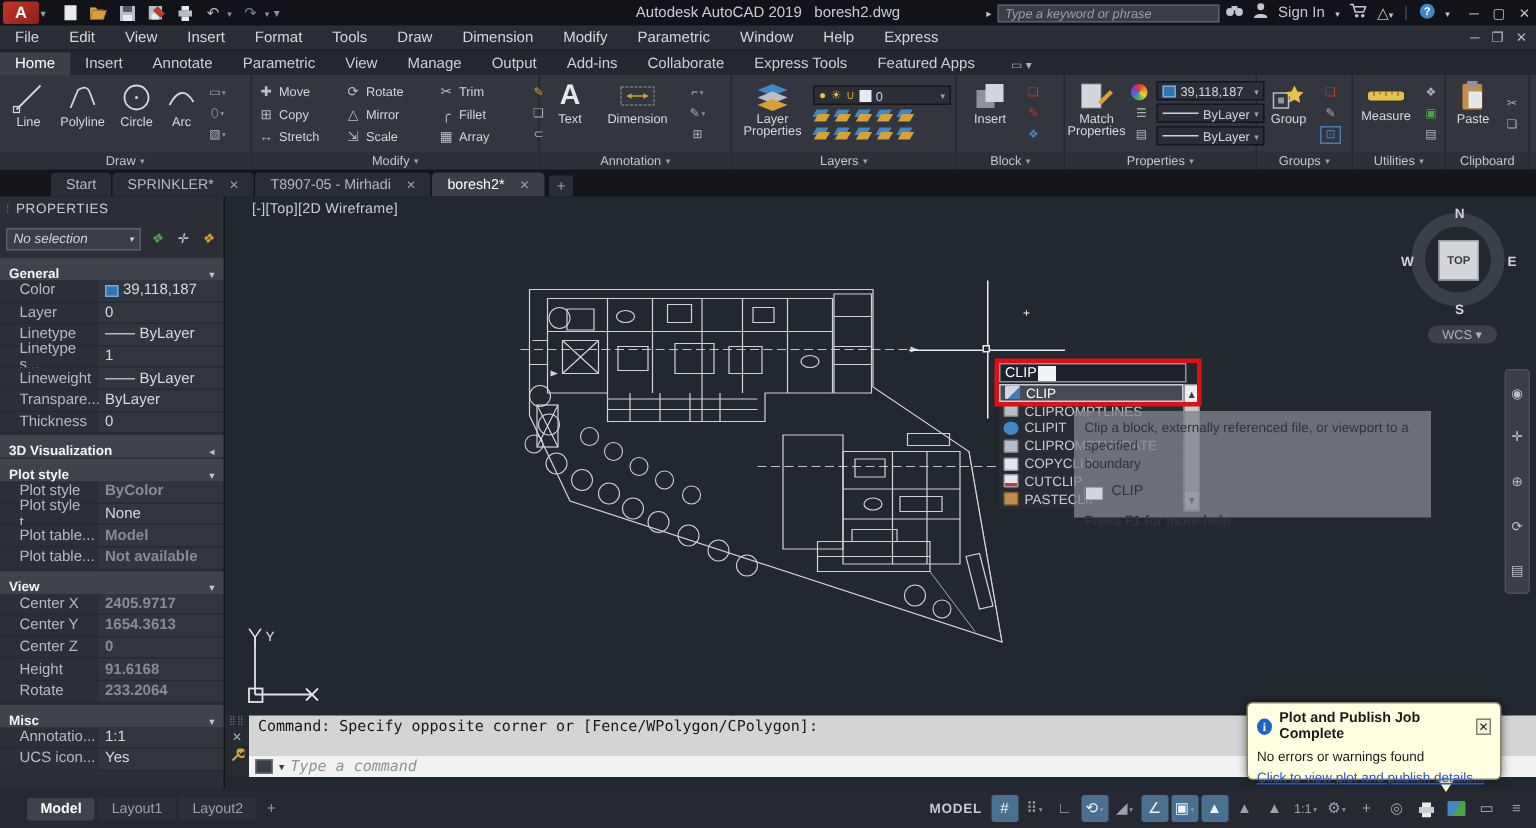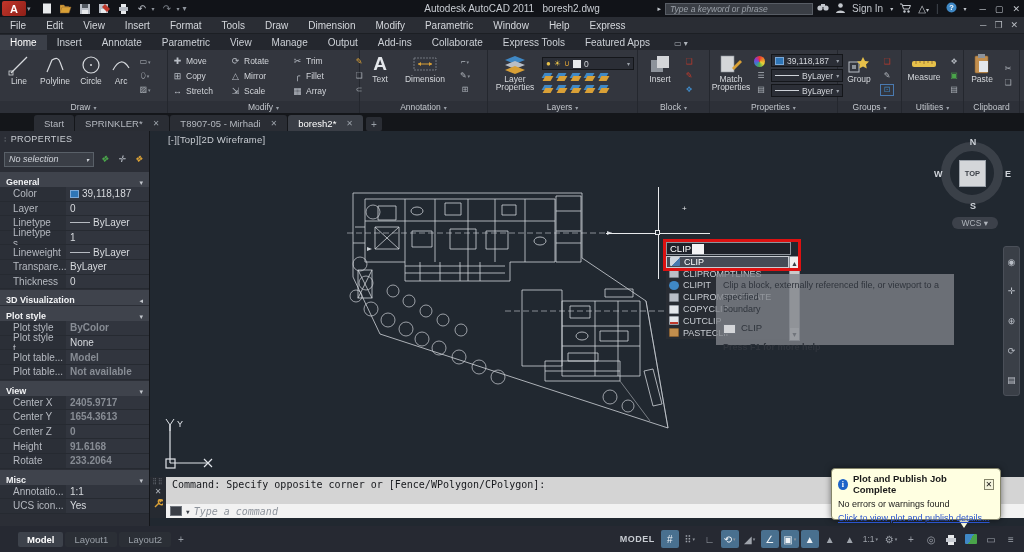--- a/index.html
+++ b/index.html
@@ -215,21 +215,21 @@
             <rect x="3" y="7" width="5" height="3" fill="#e8eaec"></rect>
           </svg>
         </span>
       <span class="qicon" style="color:#b9bec6;">↶</span>
         <span class="qcaret">▾</span>
       <span class="qicon" style="color:#7d838b;">↷</span>
         <span class="qcaret">▾</span>
       <span class="qcaret" style="font-size:8px;">▾</span>
     </div>
     <div class="title-center">
-      <span>Autodesk AutoCAD 2011</span>&nbsp;&nbsp;
+      <span>Autodesk AutoCAD 2019</span>&nbsp;&nbsp;
       <span>boresh2.dwg</span>
     </div>
     <div class="title-right">
       <div class="search-wrap">
         <span class="tb-glyph" style="font-size:7px;">▸</span>
         <div class="search-box">Type a keyword or phrase</div>
         <span class="qicon"><svg width="12" height="9">
               <circle cx="3" cy="5" r="2.6" fill="#c3c7cd"></circle>
               <circle cx="9" cy="5" r="2.6" fill="#c3c7cd"></circle>
               <rect x="4" y="1" width="4" height="3" fill="#c3c7cd"></rect>

